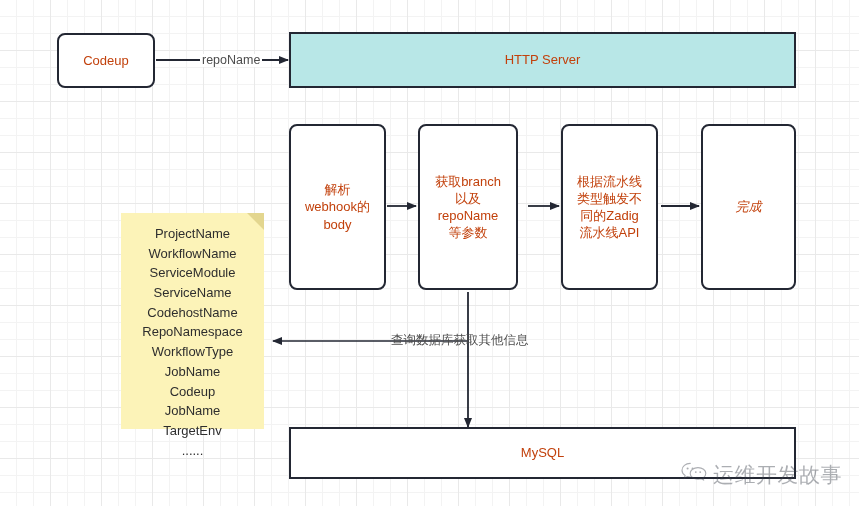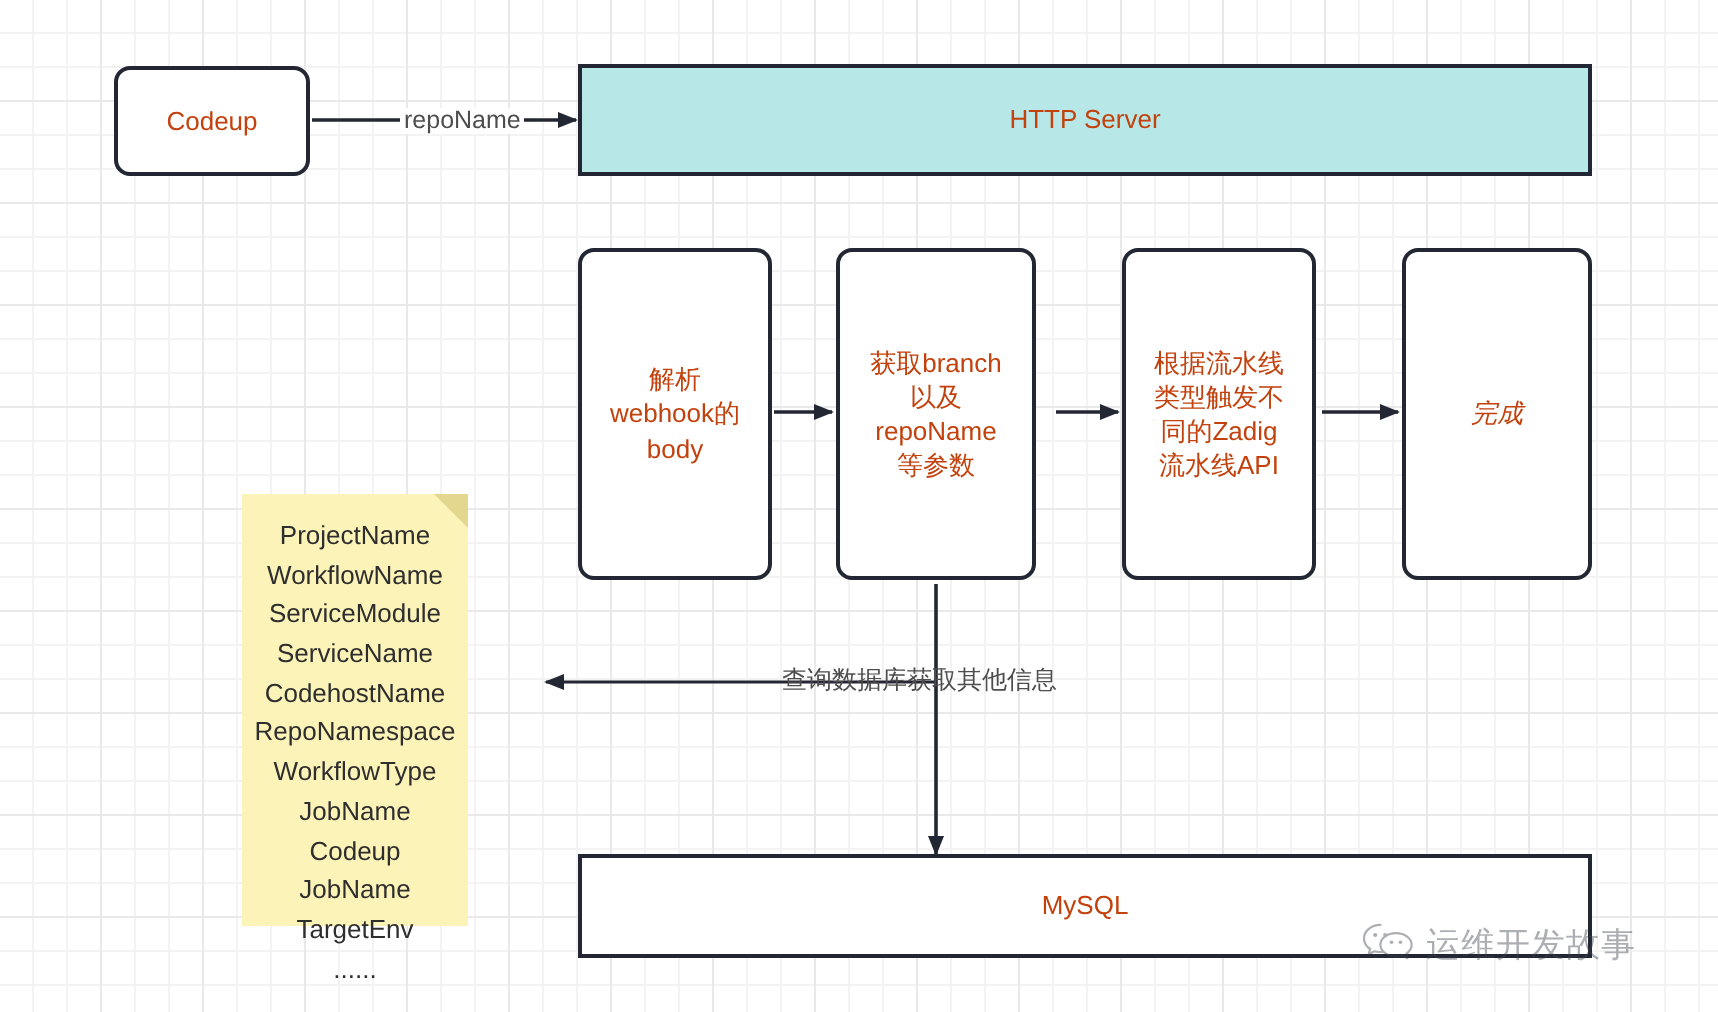--- a/index.html
+++ b/index.html
@@ -83,25 +83,25 @@
     width: 17px;
     height: 17px;
     background: #e3d68f;
     clip-path: polygon(0 0, 100% 100%, 100% 0);
   }
   .note-line { display: block; }
 
   .watermark {
     position: absolute;
     display: flex;
-    align-items: flex-start;
+    align-items: center;
     gap: 6px;
     opacity: 0.42;
     color: #3a3f4a;
-    font-size: 17px;
+    font-size: 21px;
     letter-spacing: 0.5px;
     user-select: none;
   }
   .watermark .wm-text { white-space: nowrap; font-weight: 500; }
 </style>
 </head>
 <body>
 
 <div id="canvas">
 
@@ -162,21 +162,21 @@
   </div>
 
   <div class="edge-label" style="left:200px; top:54px; background:#ffffff; padding:0 2px;">
     <span>repoName</span>
   </div>
 
   <div class="edge-label" style="left:391px; top:334px;">
     <span>查询数据库获取其他信息</span>
   </div>
 
-  <div class="note" style="left:121px; top:247px; width:113px; height:216px;">
+  <div class="note" style="left:121px; top:213px; width:143px; height:216px;">
     <span class="fold"></span>
     <span class="note-line">ProjectName</span>
     <span class="note-line">WorkflowName</span>
     <span class="note-line">ServiceModule</span>
     <span class="note-line">ServiceName</span>
     <span class="note-line">CodehostName</span>
     <span class="note-line">RepoNamespace</span>
     <span class="note-line">WorkflowType</span>
     <span class="note-line">JobName</span>
     <span class="note-line">Codeup</span>

